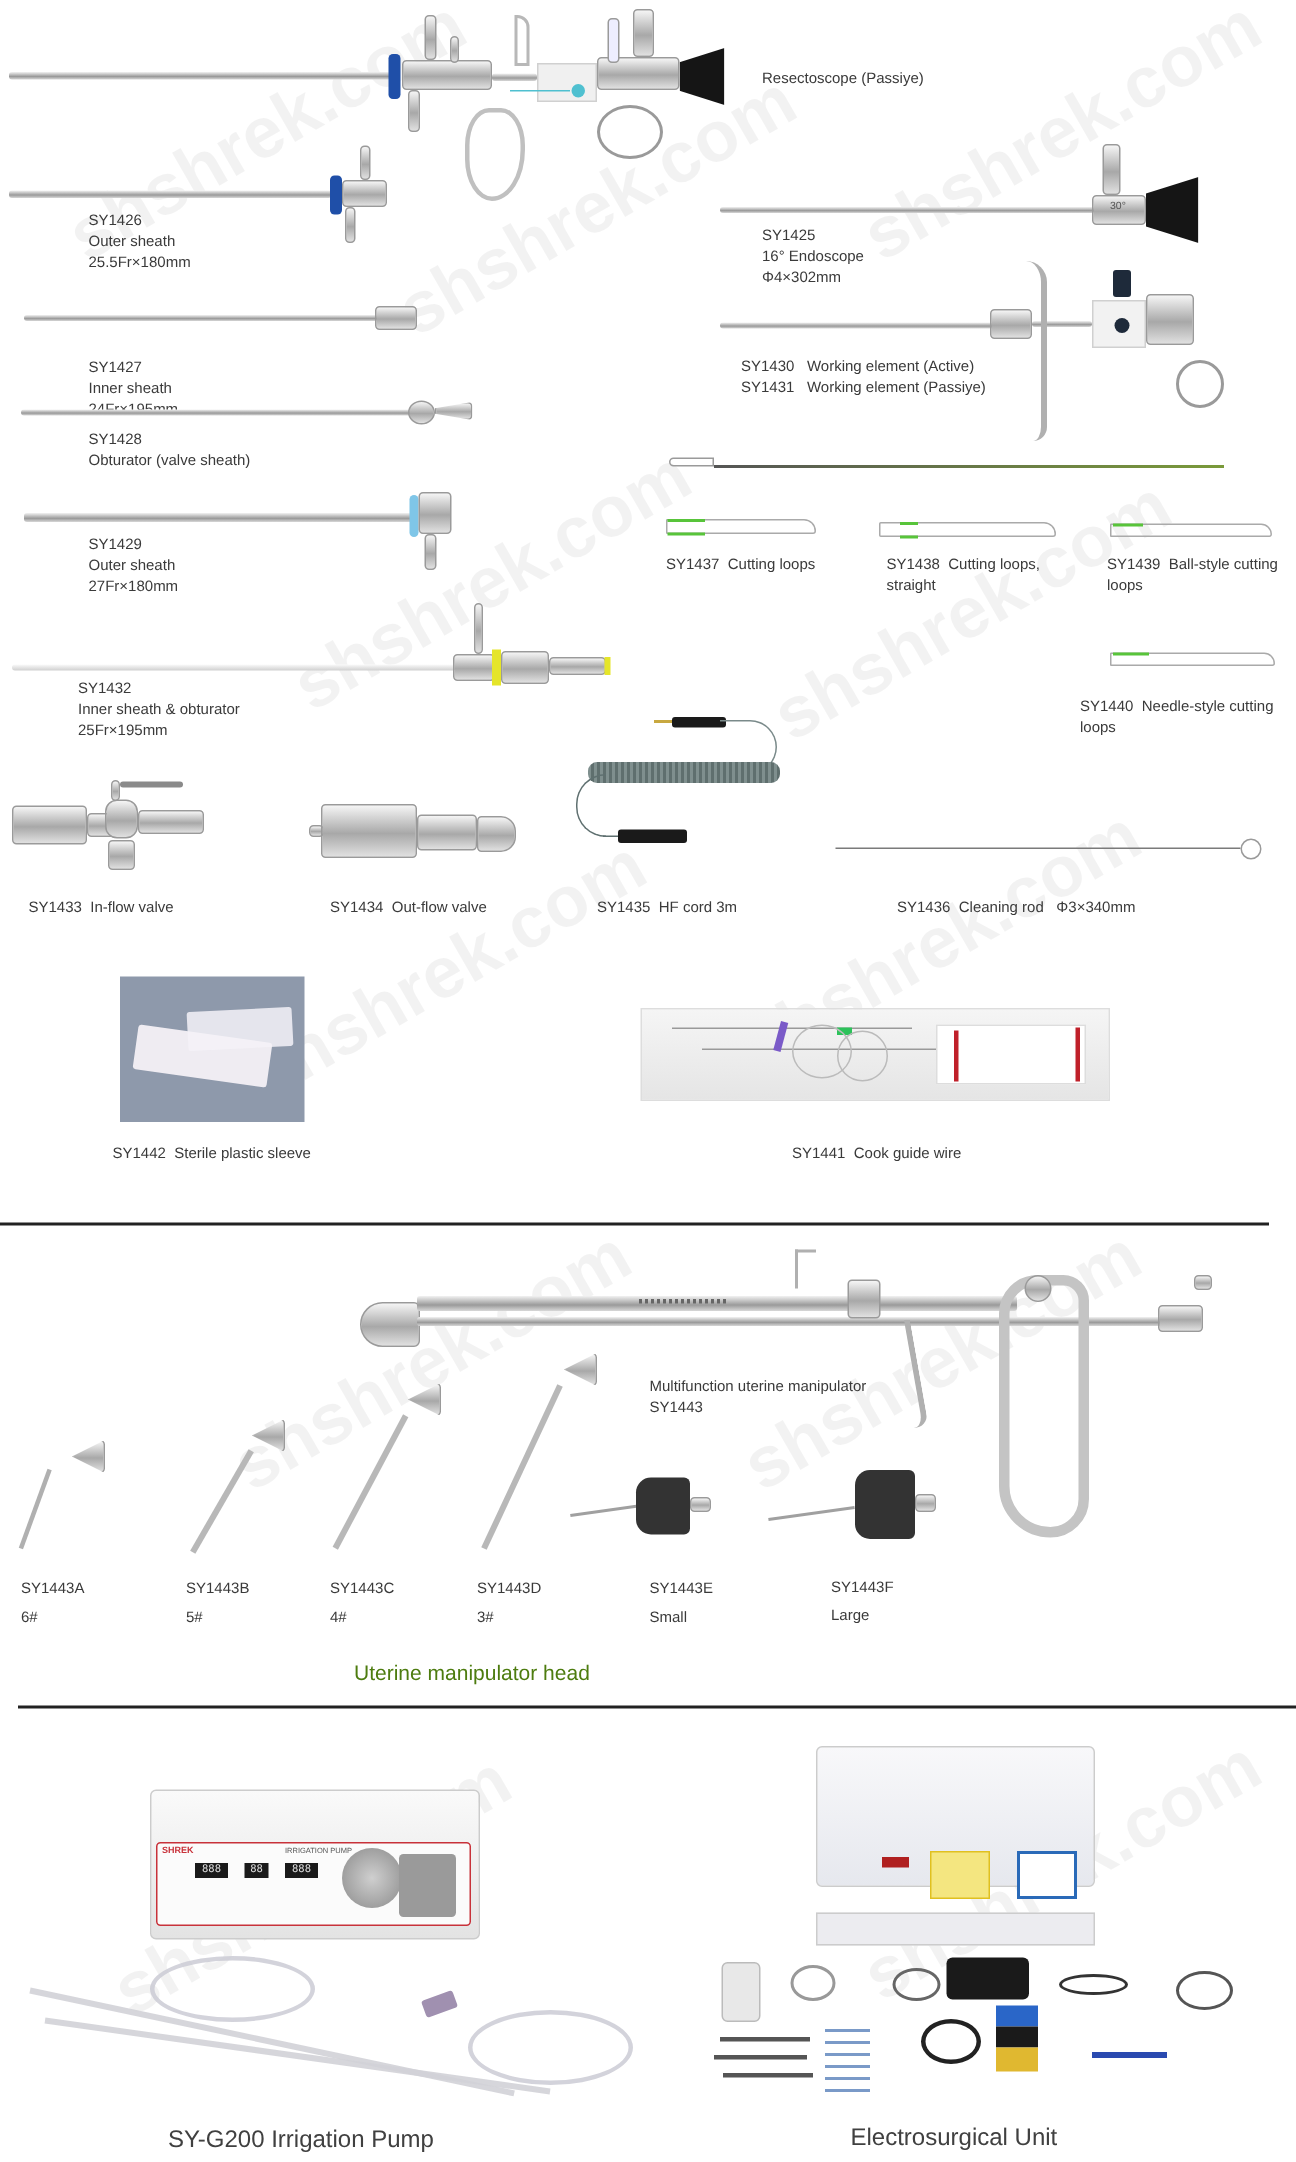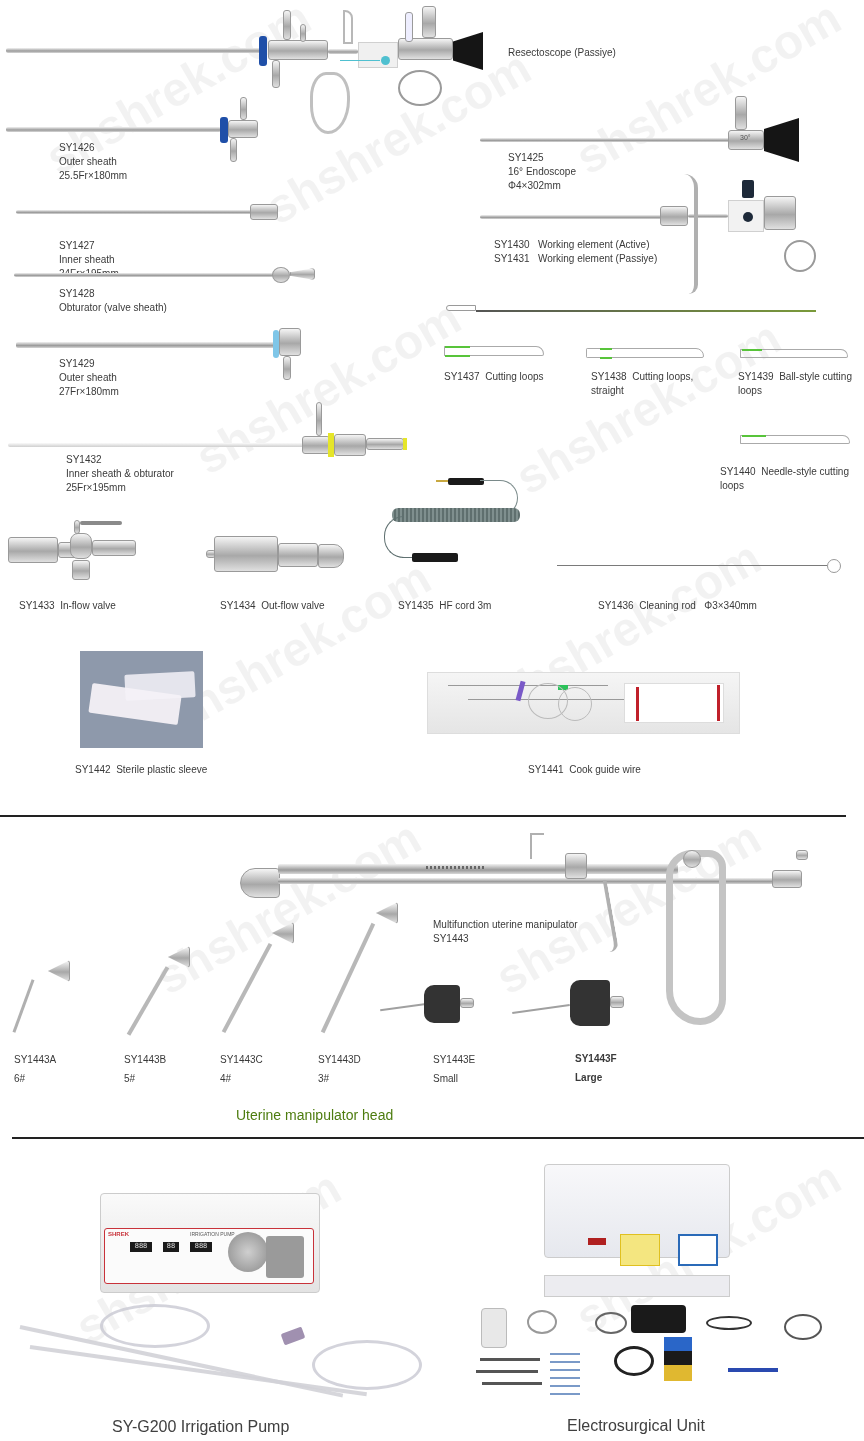--- a/index.html
+++ b/index.html
@@ -109,21 +109,21 @@
 
   <div>
     <div class="rod" style="left:8px;top:443px;width:296px;height:4px;background:linear-gradient(#fafafa,#cfcfcf);"></div>
     <div class="hub" style="left:302px;top:436px;width:28px;height:18px;"></div>
     <div class="hub" style="left:316px;top:402px;width:6px;height:34px;"></div>
     <div class="yellow-band" style="left:328px;top:433px;height:24px;"></div>
     <div class="hub" style="left:334px;top:434px;width:32px;height:22px;"></div>
     <div class="hub" style="left:366px;top:438px;width:38px;height:12px;"></div>
     <div class="yellow-band" style="left:403px;top:438px;width:4px;height:12px;"></div>
   </div>
-  <div class="abs" style="left:66px;top:453px;">
+  <div class="abs" style="left:52px;top:453px;">
     <div class="label">SY1432</div>
     <div class="label">Inner sheath &amp; obturator</div>
     <div class="label">25Fr×195mm</div>
   </div>
 
   <div>
     <div class="rod" style="left:480px;top:138px;width:250px;height:4px;"></div>
     <div class="hub" style="left:728px;top:130px;width:36px;height:20px;"></div>
     <div class="abs" style="left:740px;top:134px;font-size:7px;color:#555;">30°</div>
     <div class="hub" style="left:735px;top:96px;width:12px;height:34px;"></div>
@@ -309,21 +309,21 @@
     <div class="label" style="line-height:19px;">4#</div>
   </div>
   <div class="abs" style="left:318px;top:1050px;">
     <div class="label" style="line-height:19px;">SY1443D</div>
     <div class="label" style="line-height:19px;">3#</div>
   </div>
   <div class="abs" style="left:433px;top:1050px;">
     <div class="label" style="line-height:19px;">SY1443E</div>
     <div class="label" style="line-height:19px;">Small</div>
   </div>
-  <div class="abs" style="left:575px;top:1049px;font-weight:bold;">
+  <div class="abs" style="left:554px;top:1049px;">
     <div class="label" style="line-height:19px;">SY1443F</div>
     <div class="label" style="line-height:19px;">Large</div>
   </div>
 
   <div class="abs label-lg" style="left:236px;top:1107px;">Uterine manipulator head</div>
 </section>
 
 <div class="divider" style="left:12px;top:1137px;width:852px;"></div>
 
 <section>

